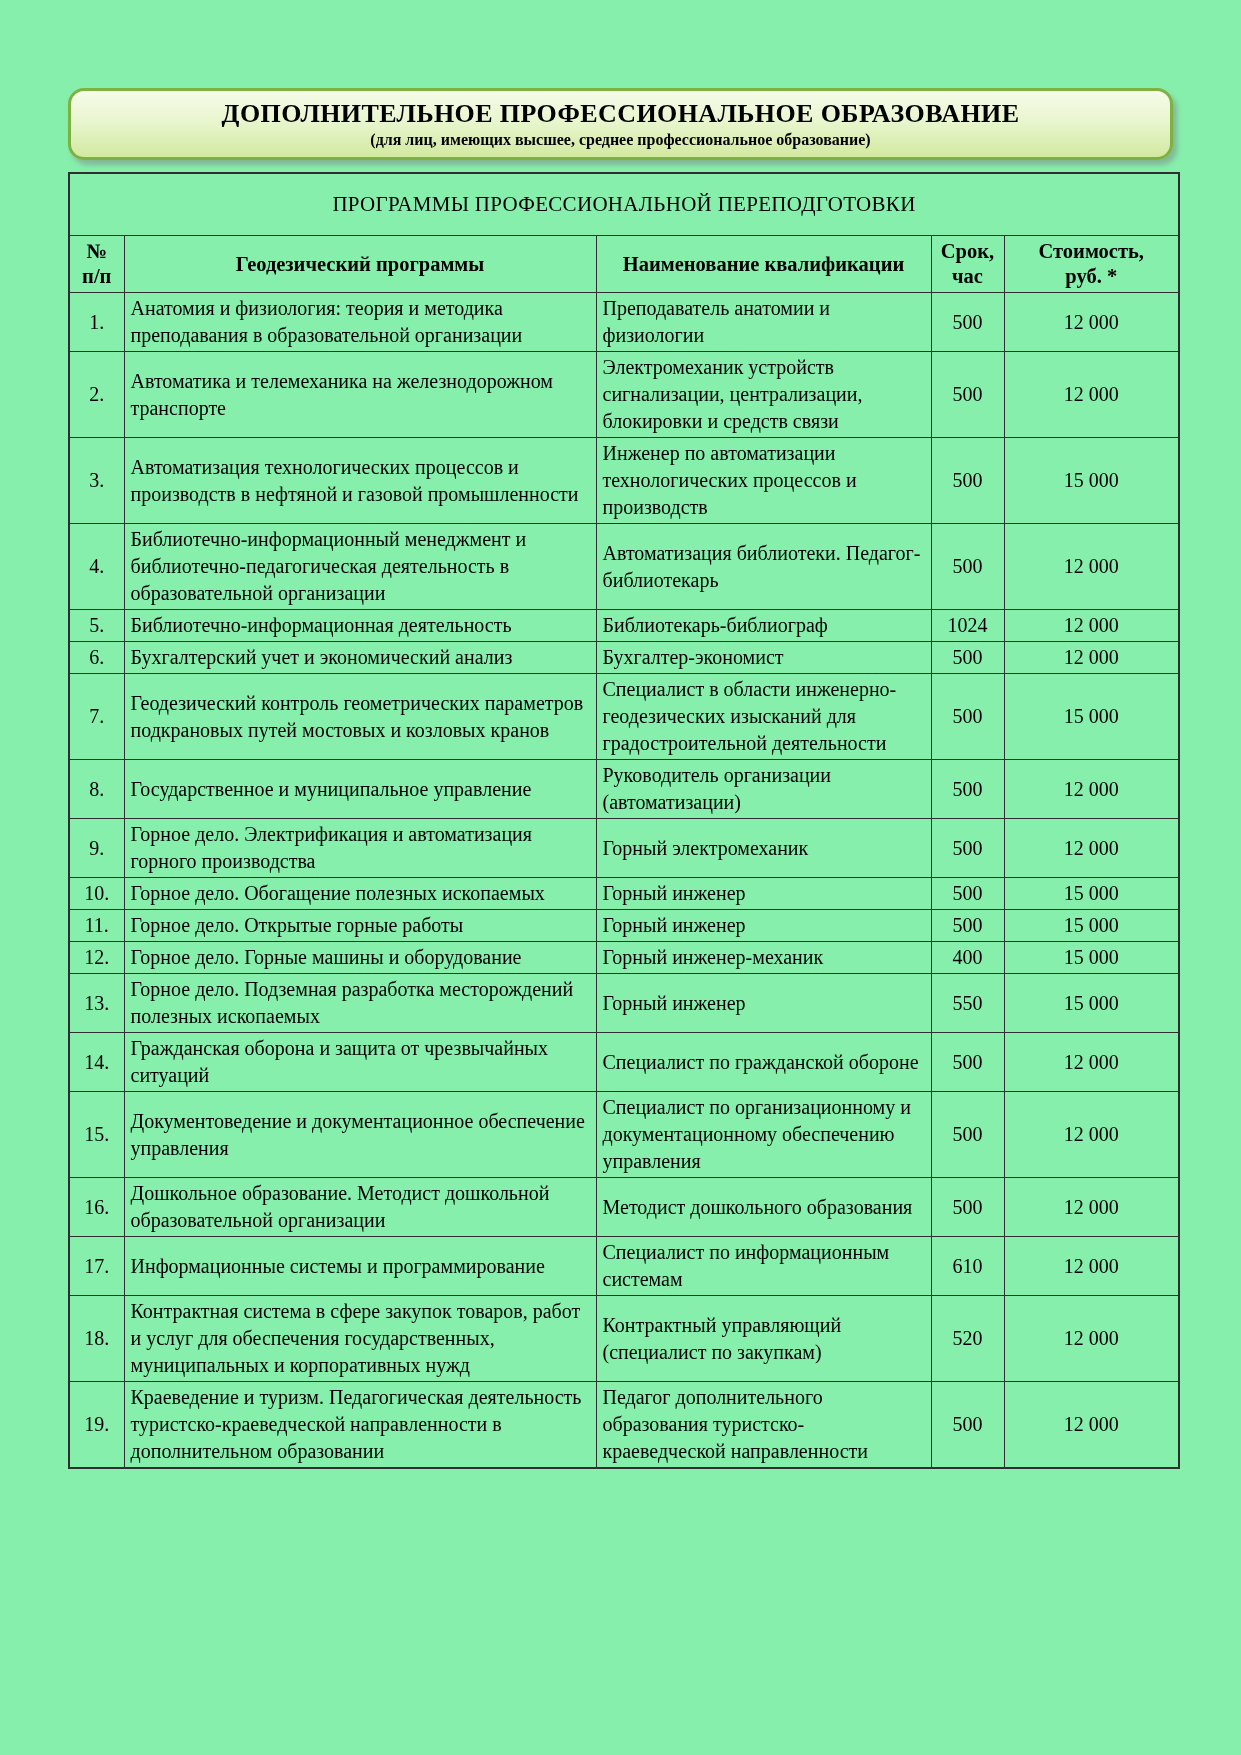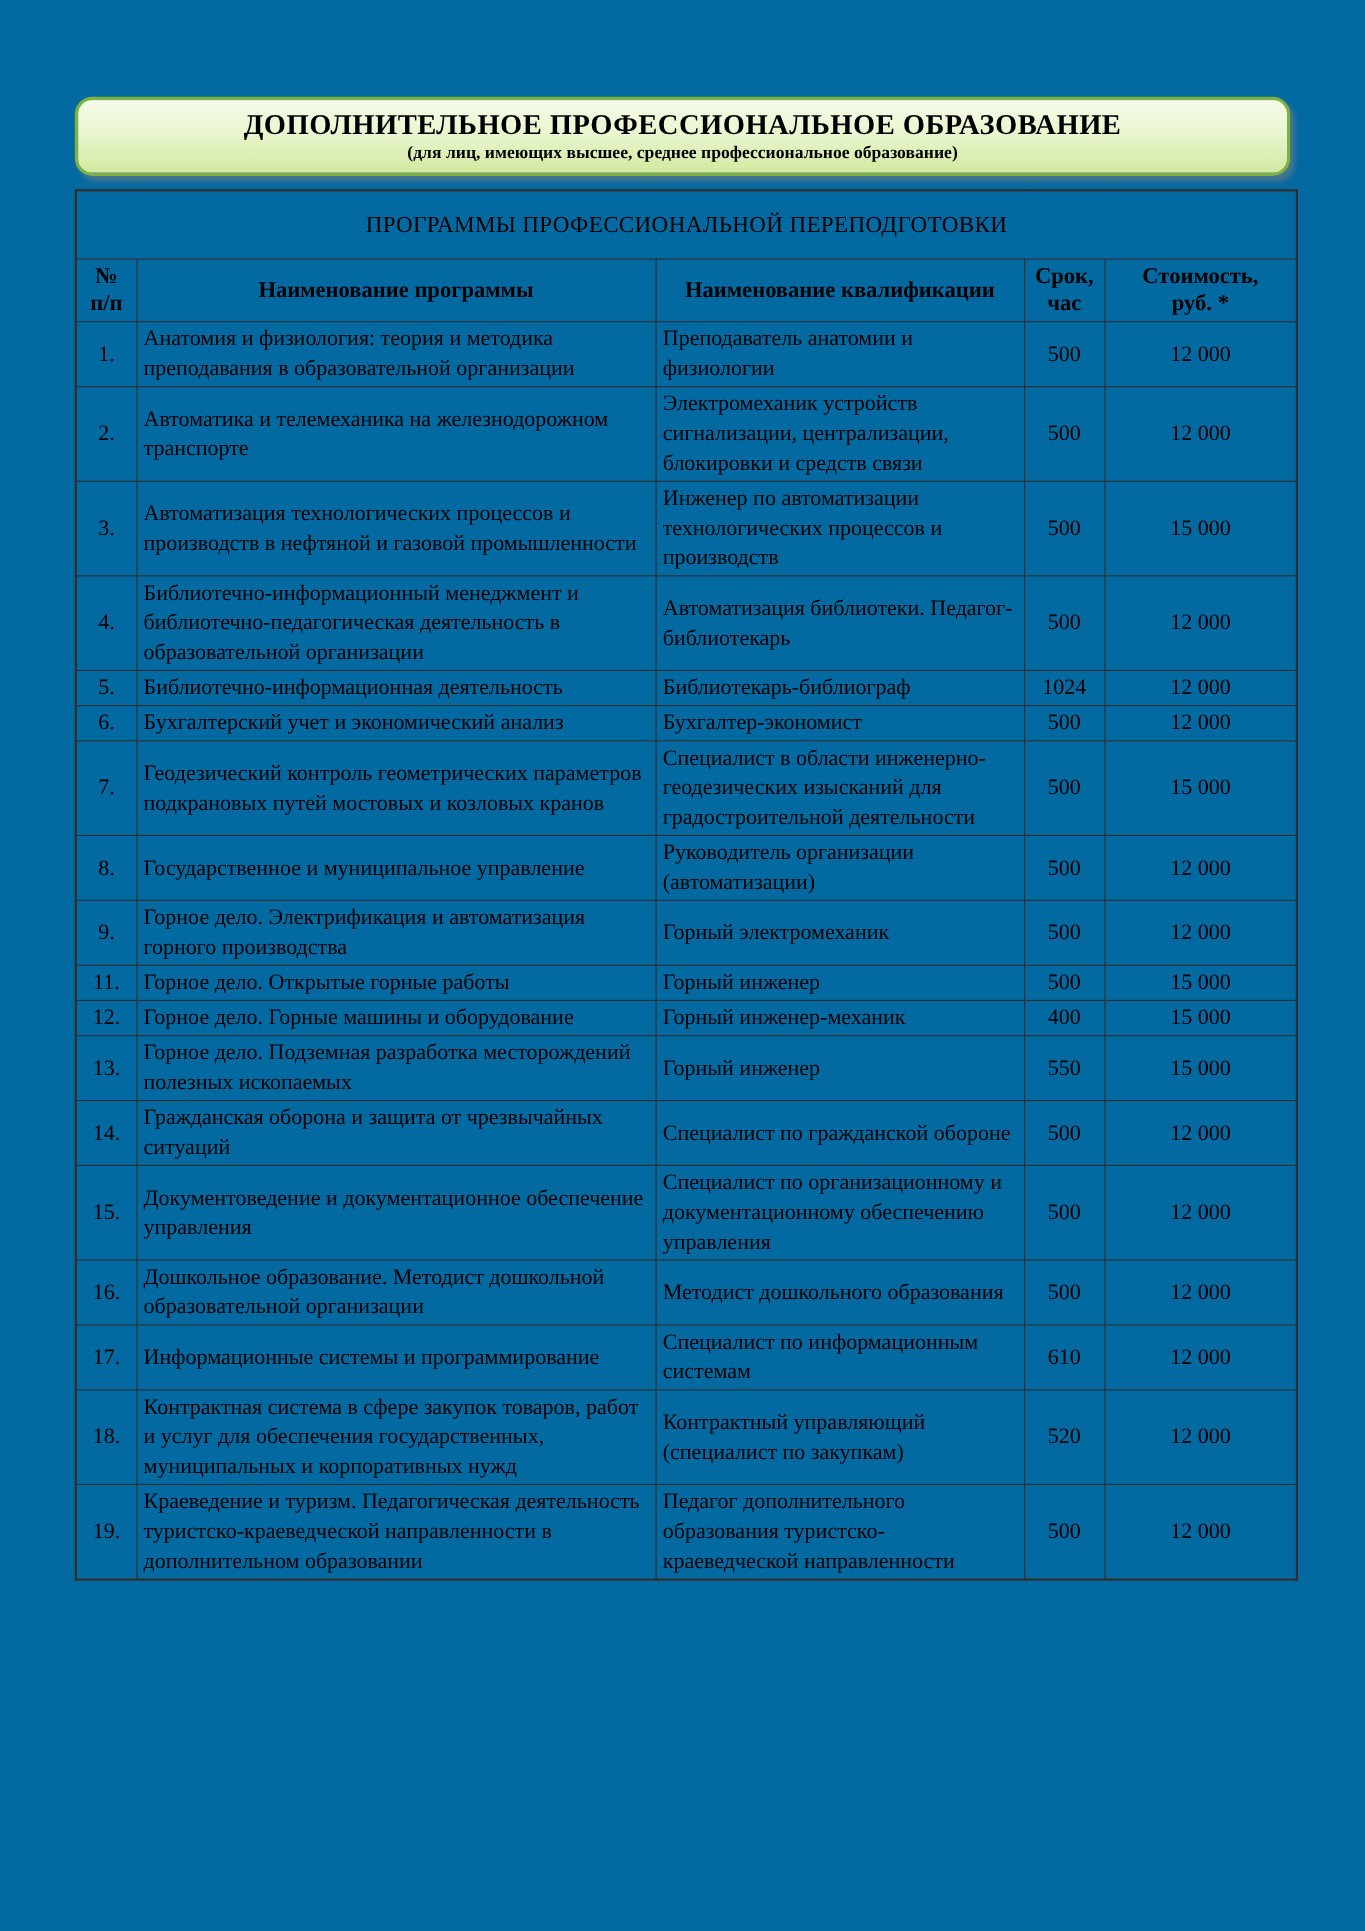--- a/index.html
+++ b/index.html
@@ -1,19 +1,19 @@
 <!DOCTYPE html>
 <html><head>
 <meta charset="utf-8">
 <style>
   html,body{margin:0;padding:0;background:#ffffff;}
   .page{
     position:relative;
     width:1241px;height:1755px;
-    background:#0369a1;
+    background:#86efac;
     font-family:"Liberation Serif", serif;
     color:#000;
     overflow:hidden;
   }
   .banner{
     position:absolute;left:68px;top:88px;width:1099px;height:66px;
     border:3px solid #7fb142;
     border-radius:16px;
     background:linear-gradient(to bottom,#f5fbe9 0%,#e9f6cf 45%,#d2e9a0 100%);
     box-shadow:4px 5px 5px rgba(130,130,130,.5);
@@ -67,21 +67,21 @@
       <col style="width:73px">
       <col style="width:175px">
     </colgroup>
     <thead>
       <tr>
         <th class="table-title" colspan="5">ПРОГРАММЫ ПРОФЕССИОНАЛЬНОЙ ПЕРЕПОДГОТОВКИ</th>
       </tr>
       <tr>
         <th class="colhead">№
 п/п</th>
-        <th class="colhead">Наименование программы</th>
+        <th class="colhead">Геодезический программы</th>
         <th class="colhead">Наименование квалификации</th>
         <th class="colhead">Срок,
 час</th>
         <th class="colhead">Стоимость,
 руб. *</th>
       </tr>
     </thead>
     <tbody id="rows-body">
         <tr>
           <td class="num">1.</td>
@@ -140,20 +140,27 @@
           <td class="center">12 000</td>
         </tr>
         <tr>
           <td class="num">9.</td>
           <td class="">Горное дело. Электрификация и автоматизация горного производства</td>
           <td class="">Горный электромеханик</td>
           <td class="center">500</td>
           <td class="center">12 000</td>
         </tr>
         <tr>
+          <td class="num">10.</td>
+          <td class="">Горное дело. Обогащение полезных ископаемых</td>
+          <td class=" top">Горный инженер</td>
+          <td class="center top">500</td>
+          <td class="center top">15 000</td>
+        </tr>
+        <tr>
           <td class="num">11.</td>
           <td class="">Горное дело. Открытые горные работы</td>
           <td class="">Горный инженер</td>
           <td class="center">500</td>
           <td class="center top">15 000</td>
         </tr>
         <tr>
           <td class="num">12.</td>
           <td class="">Горное дело. Горные машины и оборудование</td>
           <td class=" top">Горный инженер-механик</td>

